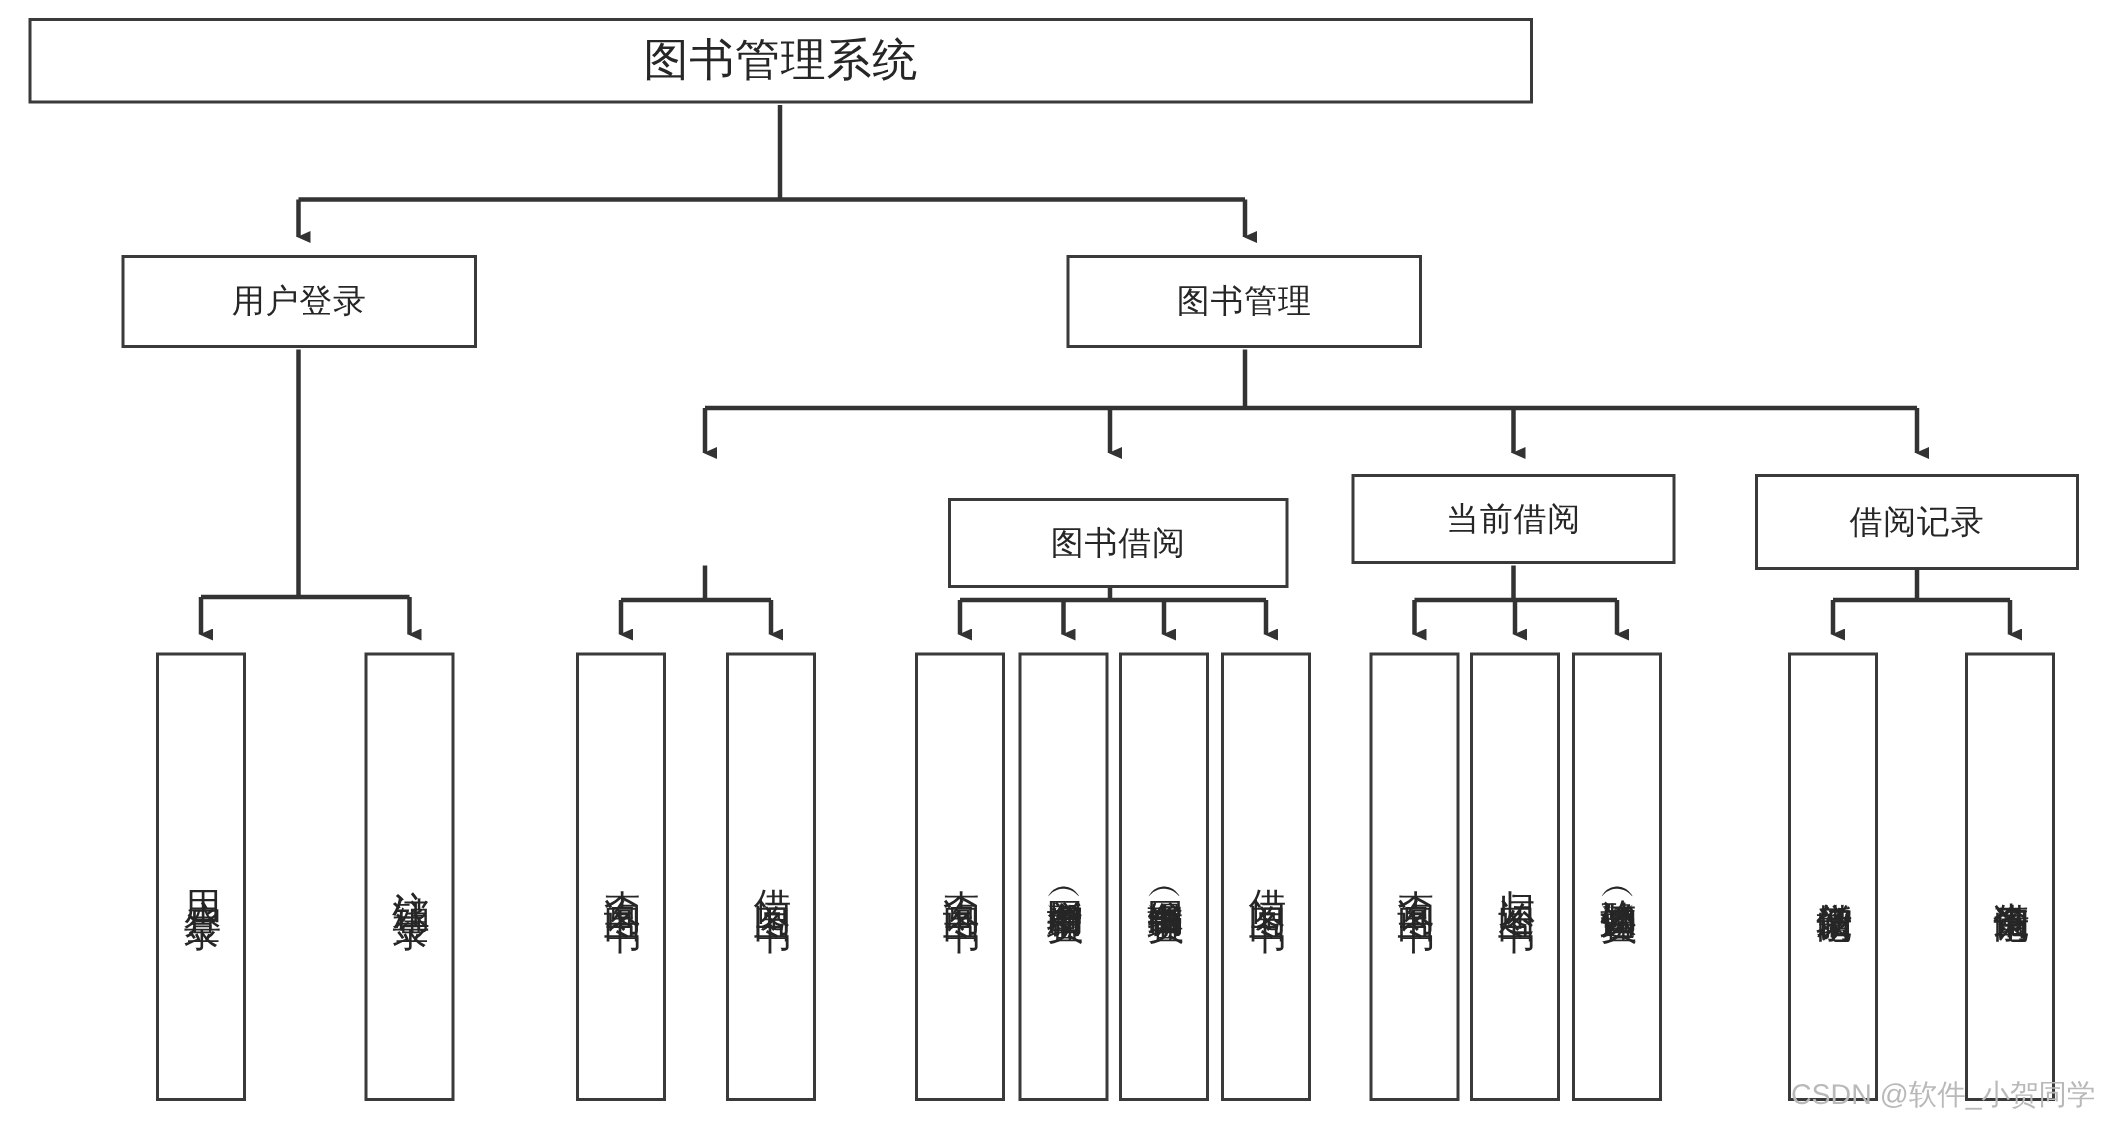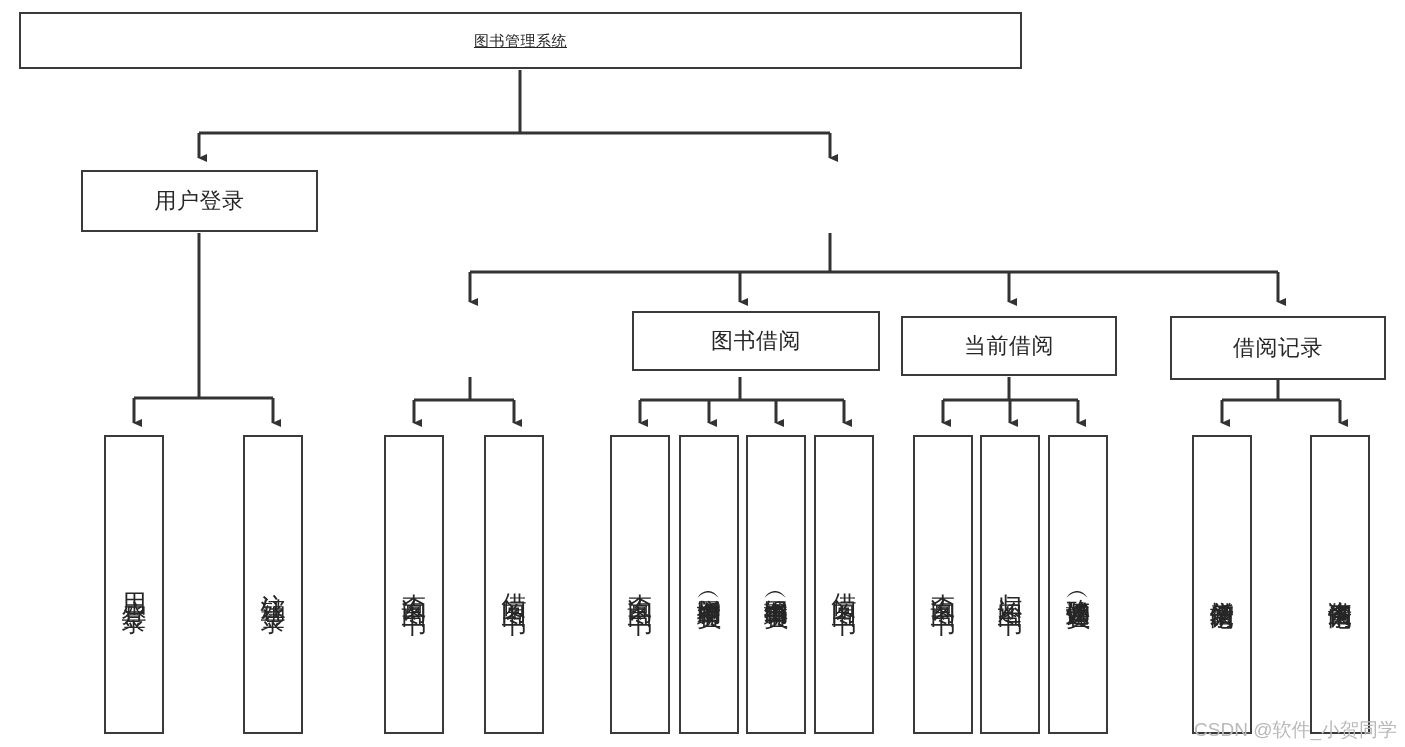--- a/index.html
+++ b/index.html
@@ -41,22 +41,21 @@
     color: #262626;
     white-space: nowrap;
     line-height: 1.0;
   }
   
   .node-h .node-label {
     font-size: 22px;
     letter-spacing: 0.5px;
   }
   #node-root .node-label {
-    font-size: 15px;
-    text-decoration: underline;
+    font-size: 30px;
   }
   
   .node-v {
     overflow: hidden;
   }
   .node-v .node-label {
     writing-mode: vertical-rl;
     text-orientation: upright;
     font-size: 25px;
     letter-spacing: 6px;
@@ -147,23 +146,26 @@
   </svg>
 
   <div class="node-box node-h" id="node-root" style="left:19px; top:12px; width:1003px; height:57px;">
     <span class="node-label">图书管理系统</span>
   </div>
 
   <div class="node-box node-h" style="left:81px; top:170px; width:237px; height:62px;">
     <span class="node-label">用户登录</span>
   </div>
 
-
-
-  <div class="node-box node-h" style="left:632px; top:311px; width:248px; height:60px;">
+  <div class="node-box node-h" style="left:711px; top:170px; width:237px; height:62px;">
+    <span class="node-label">图书管理</span>
+  </div>
+
+
+  <div class="node-box node-h" style="left:632px; top:332px; width:227px; height:60px;">
     <span class="node-label">图书借阅</span>
   </div>
 
   <div class="node-box node-h" style="left:901px; top:316px; width:216px; height:60px;">
     <span class="node-label">当前借阅</span>
   </div>
 
   <div class="node-box node-h" style="left:1170px; top:316px; width:216px; height:64px;font-family:Liberation Serif, serif;">
     <span class="node-label">借阅记录</span>
   </div>

